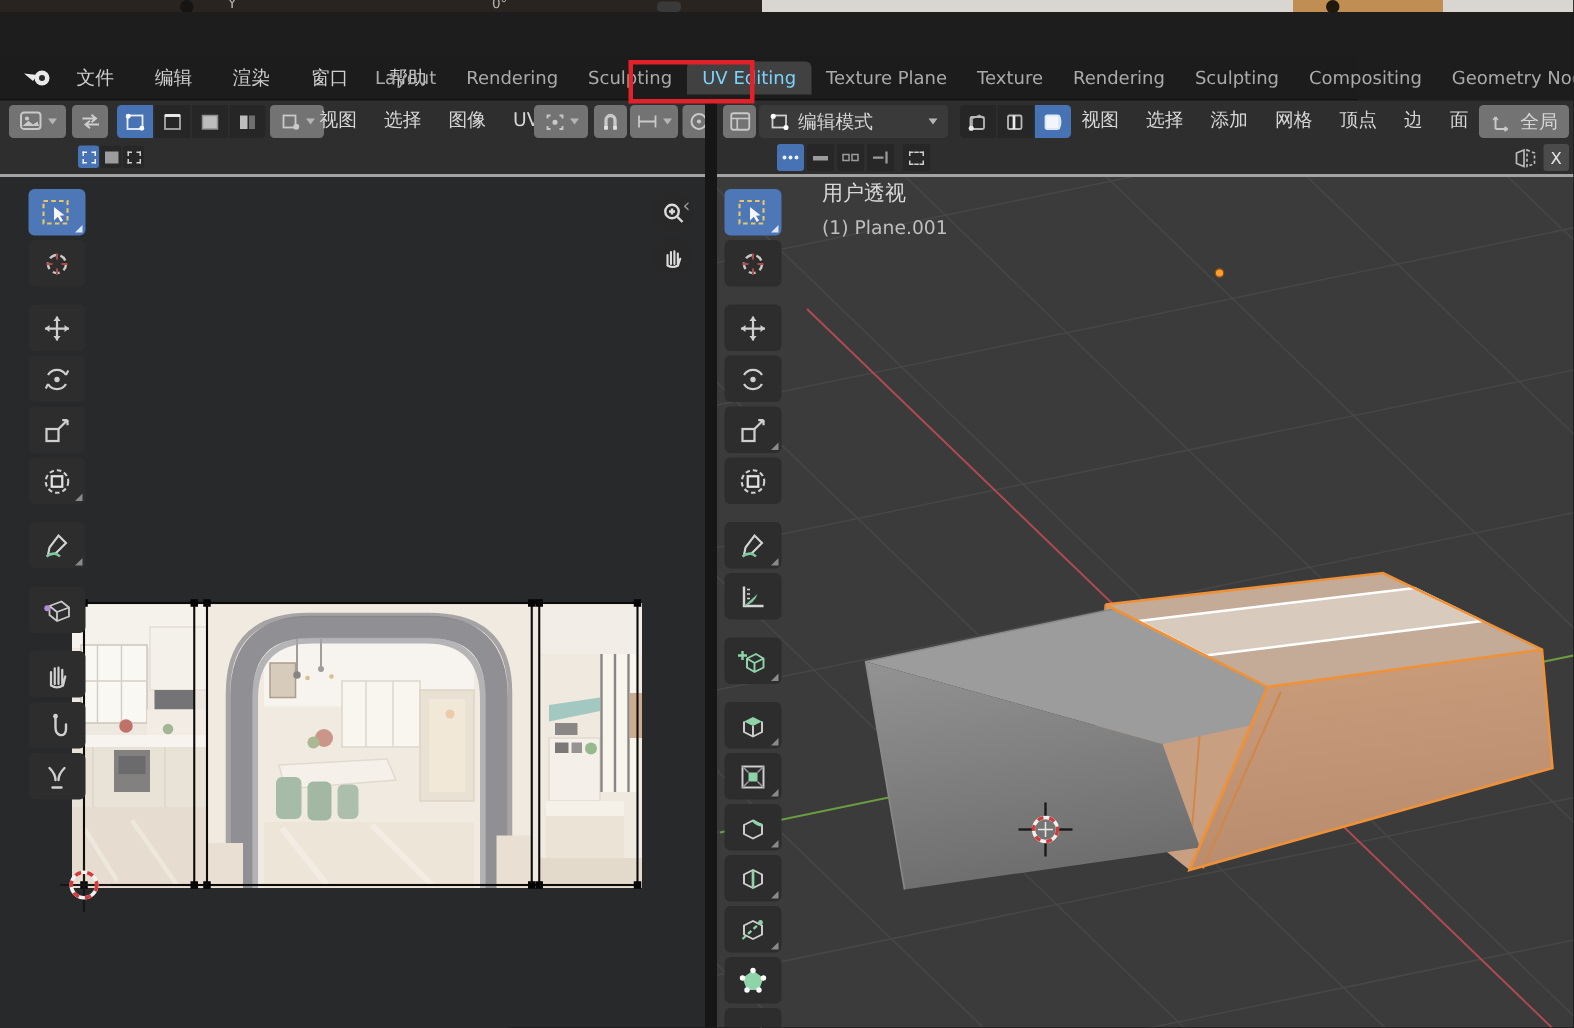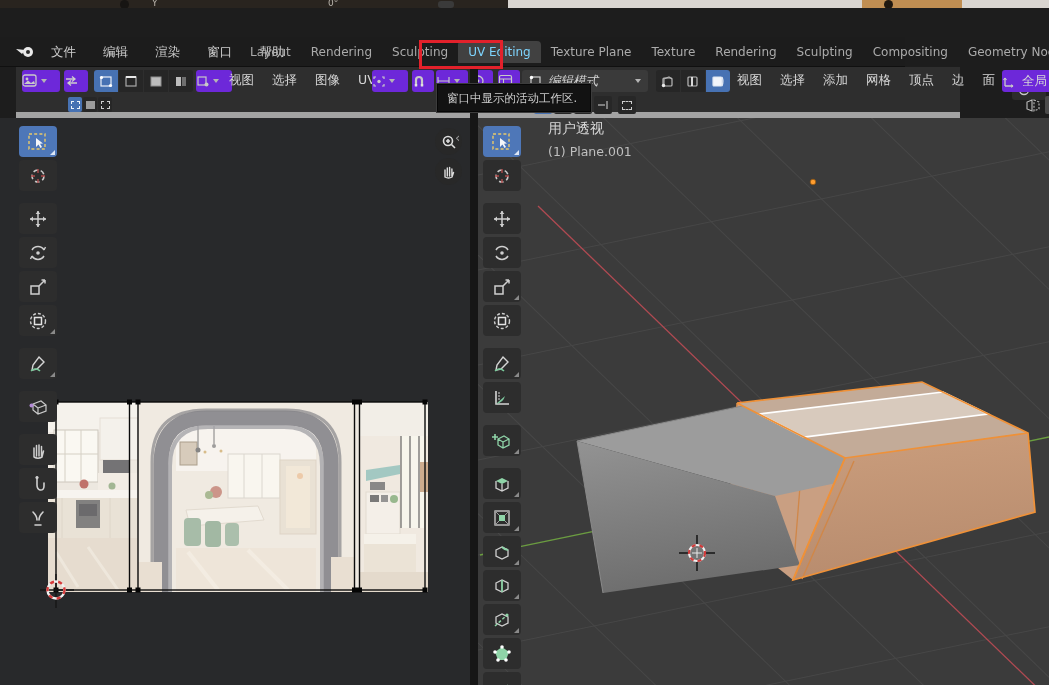--- a/index.html
+++ b/index.html
@@ -22,22 +22,22 @@
   
   #topbar { left:0; top:37px; width:905px; height:30px; background:#1c1c1c; border-bottom:1px solid #101010; }
   .menu-item { color:#cfcfcf; font-size:12.5px; line-height:30px; padding:0 11px; display:inline-block; cursor:default; }
   #workspace-tabs { position:absolute; left:240px; top:0; height:30px; display:flex; align-items:center; }
   .tab { color:#ababab; font-size:12px; padding:4px 10px; border-radius:4px 4px 0 0; white-space:nowrap; }
   .tab.active { background:#414141; color:#7dd3fc; }
   #annotation-box { left:419px; top:40px; width:84px; height:29px; border:3px solid #e3212b; z-index:60; pointer-events:none; }
   #scene-btn { left:1012px; top:42px; width:34px; height:21px; background:#2c2c2c; border-radius:3px; display:flex; align-items:center; justify-content:center; gap:3px; }
 
   
-  #headers { left:16px; top:67px; width:944px; height:51px; background:#2e2e2e; border-bottom:6px solid #a3a3a3; }
-  .hbtn { position:absolute; top:3px; height:22px; background:#6d28d9; border-radius:3px; display:flex; align-items:center; gap:3px; }
+  #headers { left:0; top:67px; width:1049px; height:51px; background:#2e2e2e; border-bottom:2px solid #a3a3a3; }
+  .hbtn { position:absolute; top:3px; height:22px; background:#737373; border-radius:3px; display:flex; align-items:center; justify-content:center; gap:3px; }
   .hbtn.field { background:#3a3a3a; }
   .seg { position:absolute; top:3px; height:22px; display:flex; gap:1px; }
   .seg .sbtn { width:24px; height:22px; background:#262626; display:flex; align-items:center; justify-content:center; }
   .seg .sbtn:first-child { border-radius:3px 0 0 3px; }
   .seg .sbtn:last-child { border-radius:0 3px 3px 0; }
   .sbtn.active { background:#4772b3; }
   .hmenus { position:absolute; top:0; height:26px; display:flex; }
   .hmenu { color:#d6d6d6; font-size:12.5px; line-height:26px; padding:0 9px; white-space:nowrap; }
   .caret { width:0; height:0; border-left:3.5px solid transparent; border-right:3.5px solid transparent; border-top:4px solid #b5b5b5; }
   .row2btn { position:absolute; background:#272727; border-radius:2px; display:flex; align-items:center; justify-content:center; }
@@ -216,21 +216,21 @@
     <div class="row2btn" style="left:82px;top:30px;width:14px;height:15px;">
         <div class="mini-dash"></div>
       </div>
 
     <div class="hbtn" style="left:482px;width:22px;">
       <svg width="15" height="14">
         <rect x="1.5" y="1.5" width="12" height="11" rx="1.5" fill="none" stroke="#c9c9c9" stroke-width="1.2"></rect>
         <path d="M1.5,5 L13.5,5 M5.5,5 L5.5,12.5" stroke="#c9c9c9" stroke-width="1.1"></path>
       </svg>
     </div>
-    <div class="hbtn field" style="left:506px;width:126px;justify-content:flex-start;padding:0 7px;gap:6px;font-style:italic;">
+    <div class="hbtn field" style="left:506px;width:126px;justify-content:flex-start;padding:0 7px;gap:6px;">
       <svg width="13" height="12">
         <rect x="2" y="2" width="9" height="8" fill="none" stroke="#cfcfcf" stroke-width="1.2"></rect>
         <circle cx="2.5" cy="2.5" r="1.7" fill="#fff"></circle>
           <circle cx="11" cy="10" r="1.7" fill="#fff"></circle>
       </svg>
       <span class="label-12">编辑模式</span>
       <div class="caret" style="margin-left:auto;"></div>
     </div>
     <div class="seg" style="left:640px;">
       <div class="sbtn">
@@ -297,23 +297,20 @@
       </div>
     <svg class="abs" style="left:1008px;top:31px;" width="18" height="15">
       <path d="M8,2 L3,4 L3,11 L8,13 Z" fill="none" stroke="#bdbdbd" stroke-width="1.1"></path>
       <path d="M10,2 L15,4 L15,11 L10,13 Z" fill="none" stroke="#bdbdbd" stroke-width="1.1" stroke-dasharray="2 1.5"></path>
     </svg>
     <div class="row2btn" style="left:1029px;top:29px;width:17px;height:18px;background:#4b4b4b;">
       <span style="color:#e6e6e6;font-size:11px;">X</span>
     </div>
   </div>
 
-  <div id="tooltip" class="abs">
-    <span>窗口中显示的活动工作区.</span>
-  </div>
 
   <div id="uv-editor" class="abs">
 
     <svg class="abs" style="left:40px;top:276px;" width="400" height="240">
       <g transform="translate(8,8)">
         <rect x="0" y="0" width="380" height="190" fill="#e9e2d8"></rect>
 
         <rect x="0" y="0" width="90" height="30" fill="#f4f1ea"></rect>
         <rect x="6" y="28" width="44" height="52" fill="#fbfaf2" stroke="#b9b3a6"></rect>
         <path d="M17,28 L17,80 M33,28 L33,80 M6,52 L50,52" stroke="#c6c0b2" stroke-width="1"></path>

